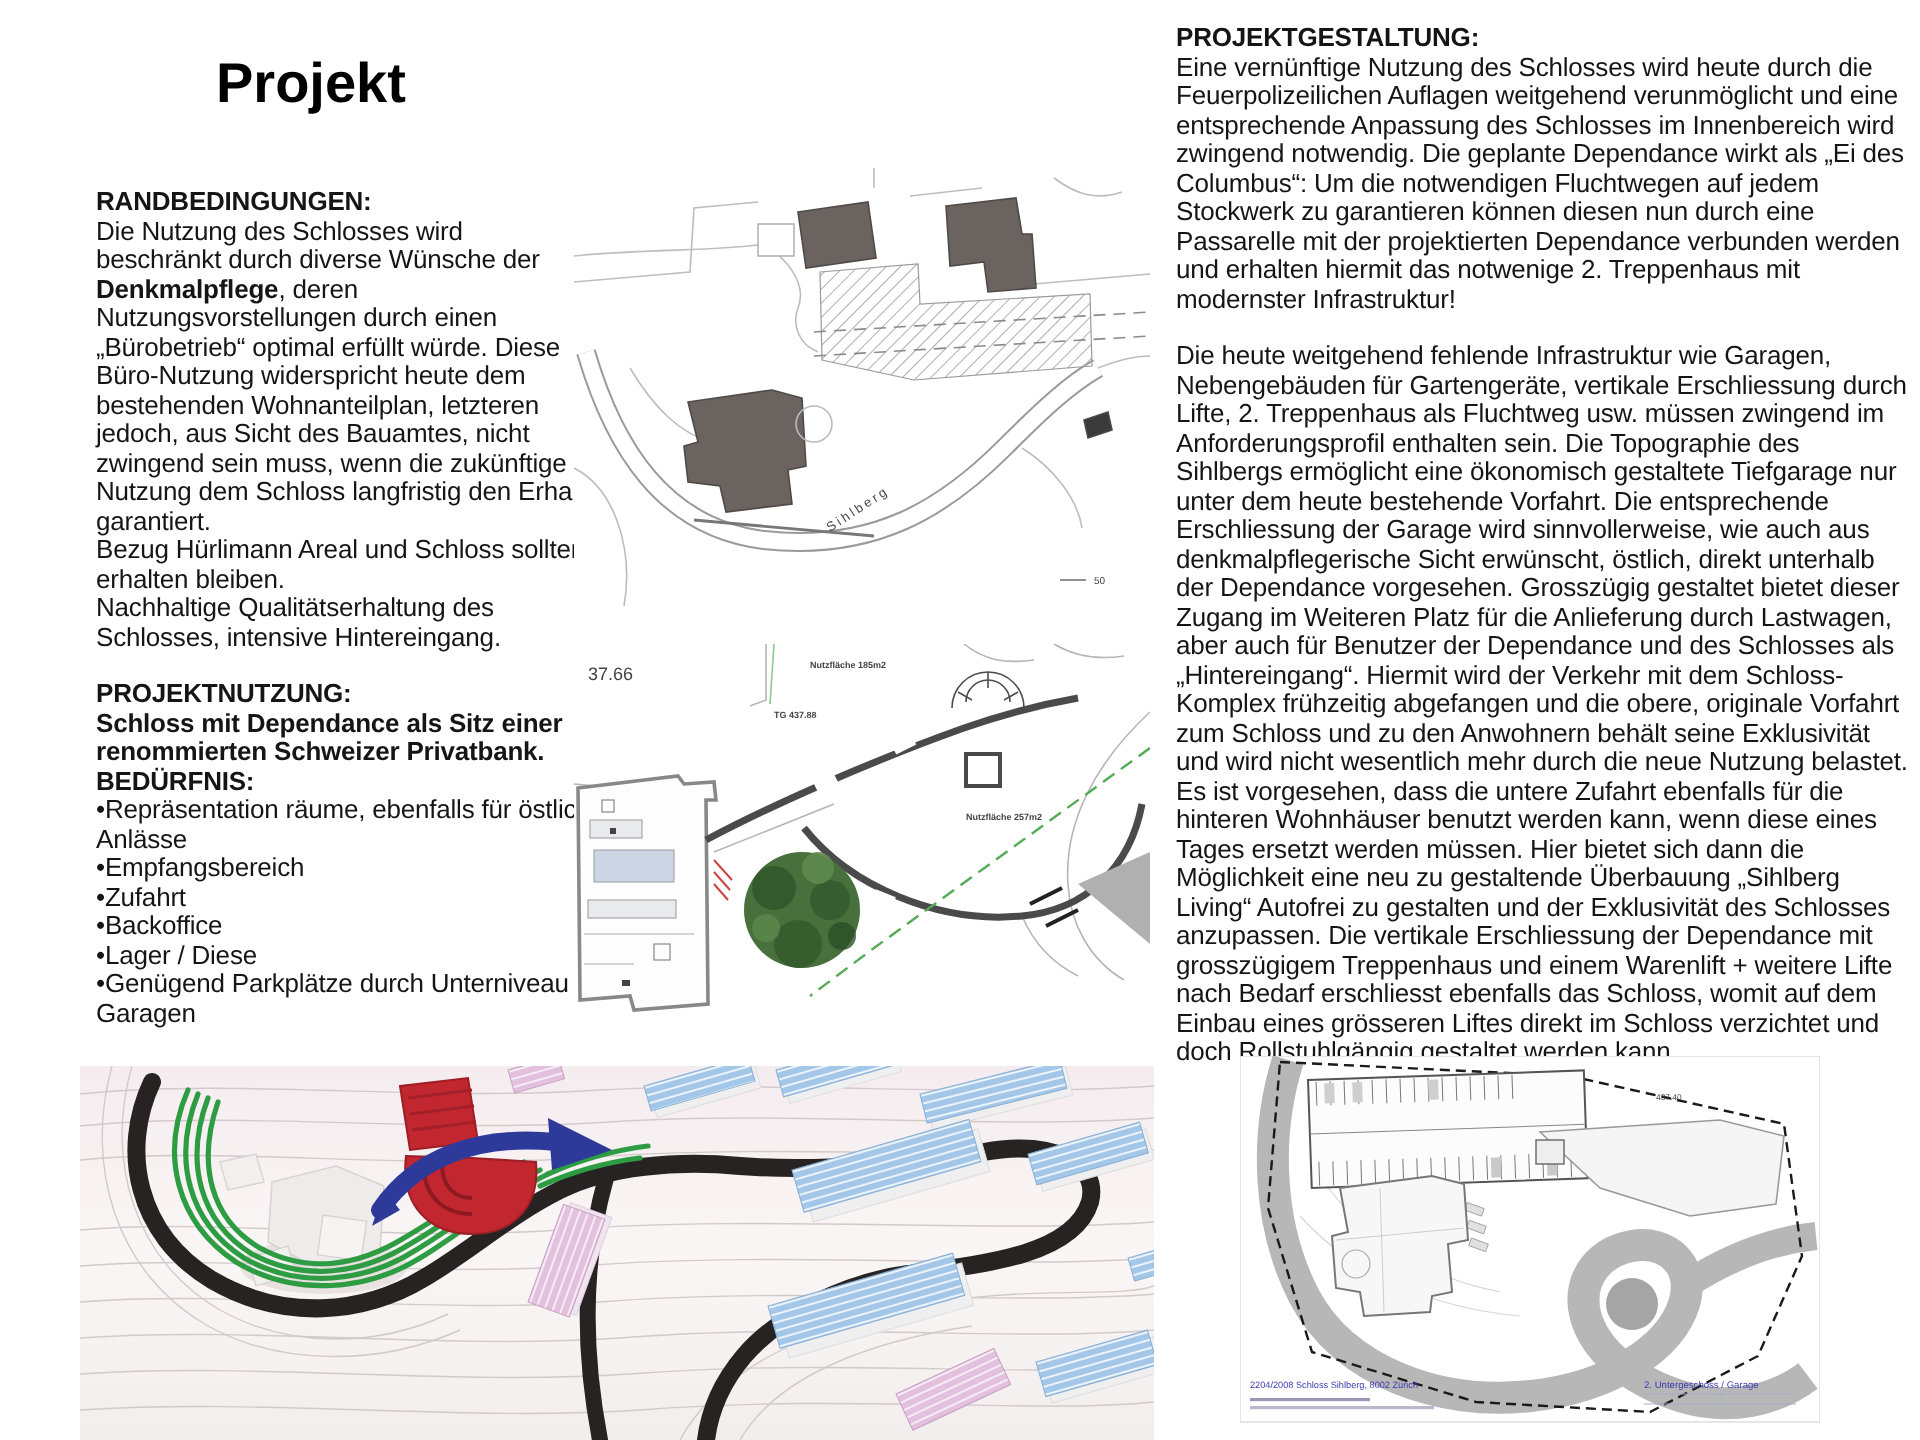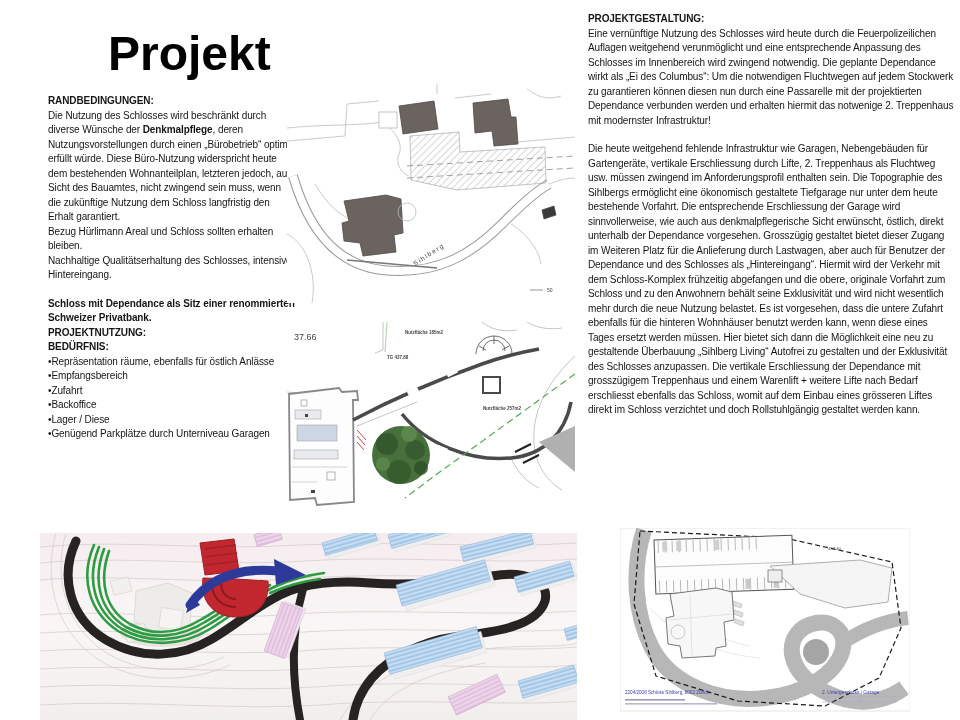--- a/index.html
+++ b/index.html
@@ -2,22 +2,22 @@
 <html><head>
 <meta charset="utf-8">
 <style>
   html,body{margin:0;padding:0;background:#888;}
   #slide{
     position:relative;width:960px;height:720px;background:#ffffff;
     font-family:"Liberation Sans",sans-serif;color:#1a1a1a;overflow:hidden;
     margin:0 auto;
   }
   .abs{position:absolute;}
-  #title{left:108px;top:26px;font-size:48px;font-weight:700;letter-spacing:0px;color:#000;}
-  .col{font-size:10px;line-height:14.5px;letter-spacing:-0.1px;color:#151515;}
+  #title{left:108px;top:26px;font-size:28px;font-weight:700;letter-spacing:0px;color:#000;}
+  .col{font-size:13px;line-height:14.5px;letter-spacing:-0.1px;color:#151515;}
   #left-col{left:48px;top:94px;width:248px;}
   #right-col{left:588px;top:12px;width:368px;}
   .h{font-weight:700;}
   .gap{height:14px;}
   p{margin:0;}
   svg{display:block;}
   .planlabel{font-family:"Liberation Sans",sans-serif;fill:#444;}
   .bluelabel{fill:#3a3aae;font-family:"Liberation Sans",sans-serif;}
 </style>
 </head>
@@ -26,22 +26,22 @@
 <div id="slide">
 
   <div class="abs" id="title">Projekt</div>
 
   <div class="abs col" id="left-col">
     <p class="h">RANDBEDINGUNGEN:</p>
     <p><span>Die Nutzung des Schlosses wird beschränkt durch diverse Wünsche der </span><span class="h">Denkmalpflege</span><span>, deren Nutzungsvorstellungen durch einen „Bürobetrieb“ optimal erfüllt würde. Diese Büro-Nutzung widerspricht heute dem bestehenden Wohnanteilplan, letzteren jedoch, aus Sicht des Bauamtes, nicht zwingend sein muss, wenn die zukünftige Nutzung dem Schloss langfristig den Erhalt garantiert.</span></p>
     <p>Bezug Hürlimann Areal und Schloss sollten erhalten bleiben.</p>
     <p>Nachhaltige Qualitätserhaltung des Schlosses, intensive Hintereingang.</p>
     <div class="gap"></div>
+    <p class="h">PROJEKTNUTZUNG:</p>
     <p class="h">Schloss mit Dependance als Sitz einer renommierten Schweizer Privatbank.</p>
-    <p class="h">PROJEKTNUTZUNG:</p>
     <p class="h">BEDÜRFNIS:</p>
     <p>•Repräsentation räume, ebenfalls für östlich Anlässe</p>
     <p>•Empfangsbereich</p>
     <p>•Zufahrt</p>
     <p>•Backoffice</p>
     <p>•Lager / Diese</p>
     <p>•Genügend Parkplätze durch Unterniveau Garagen</p>
   </div>
 
   <div class="abs col" id="right-col">

